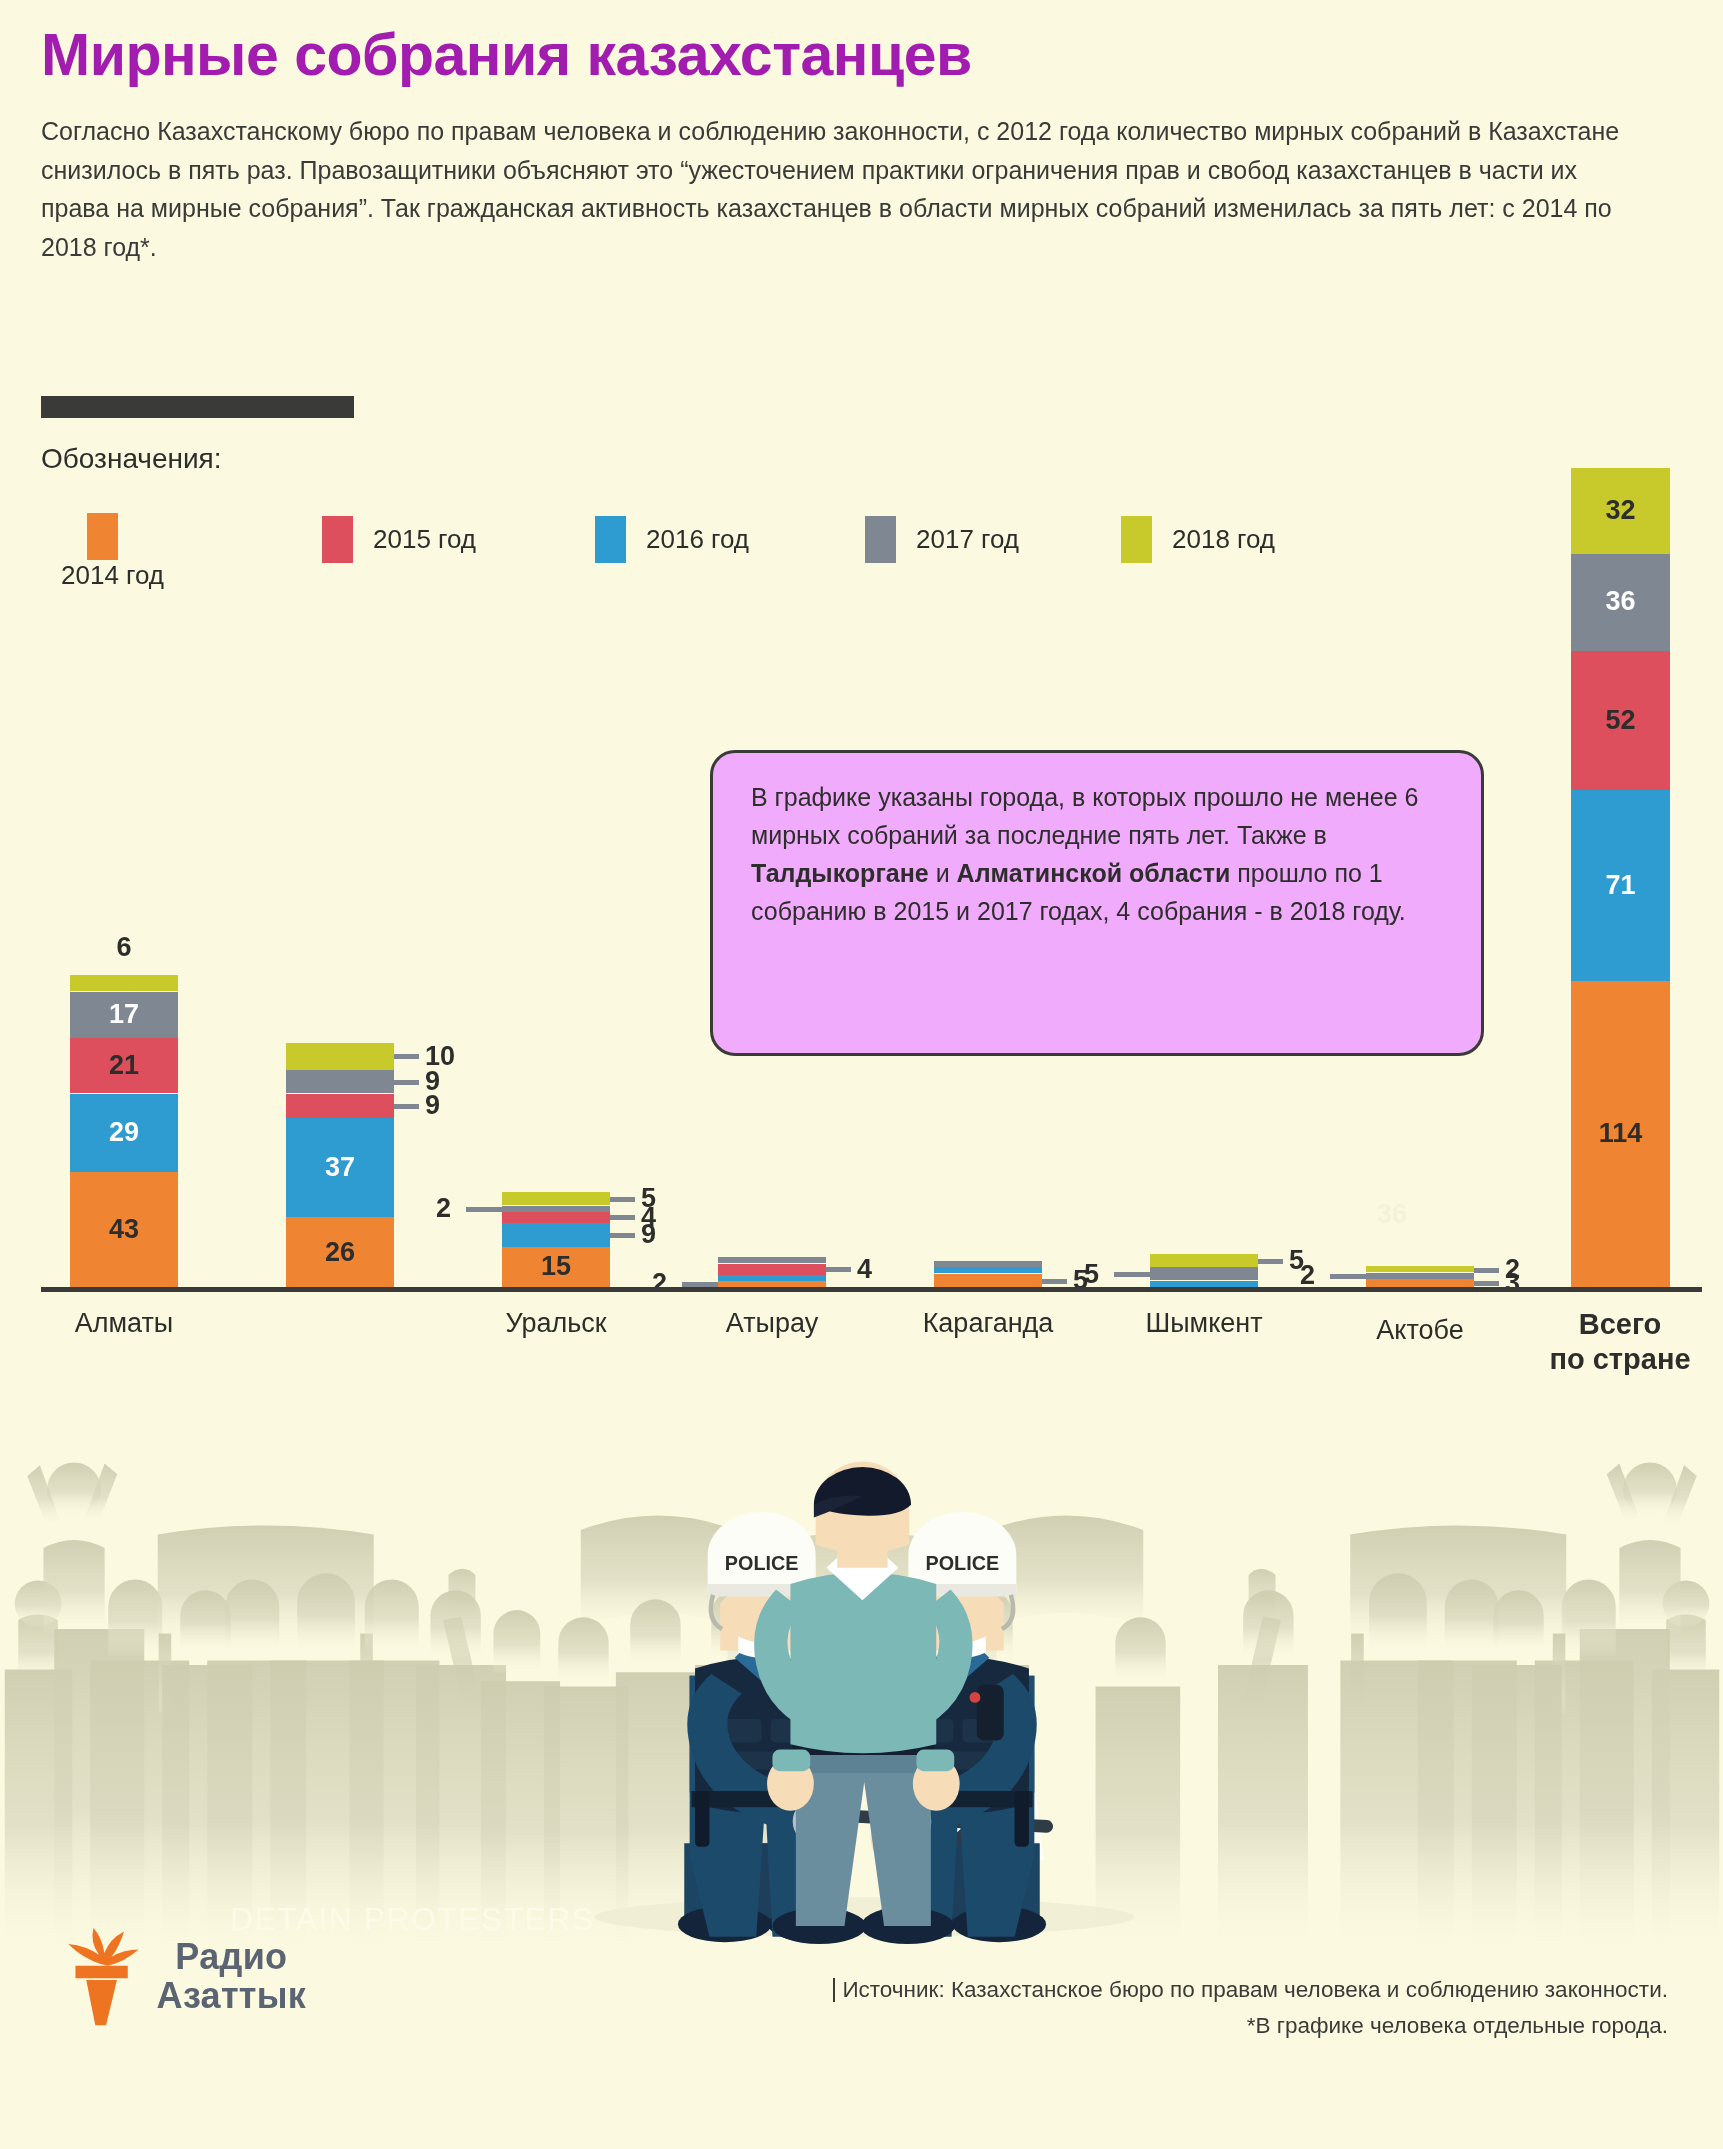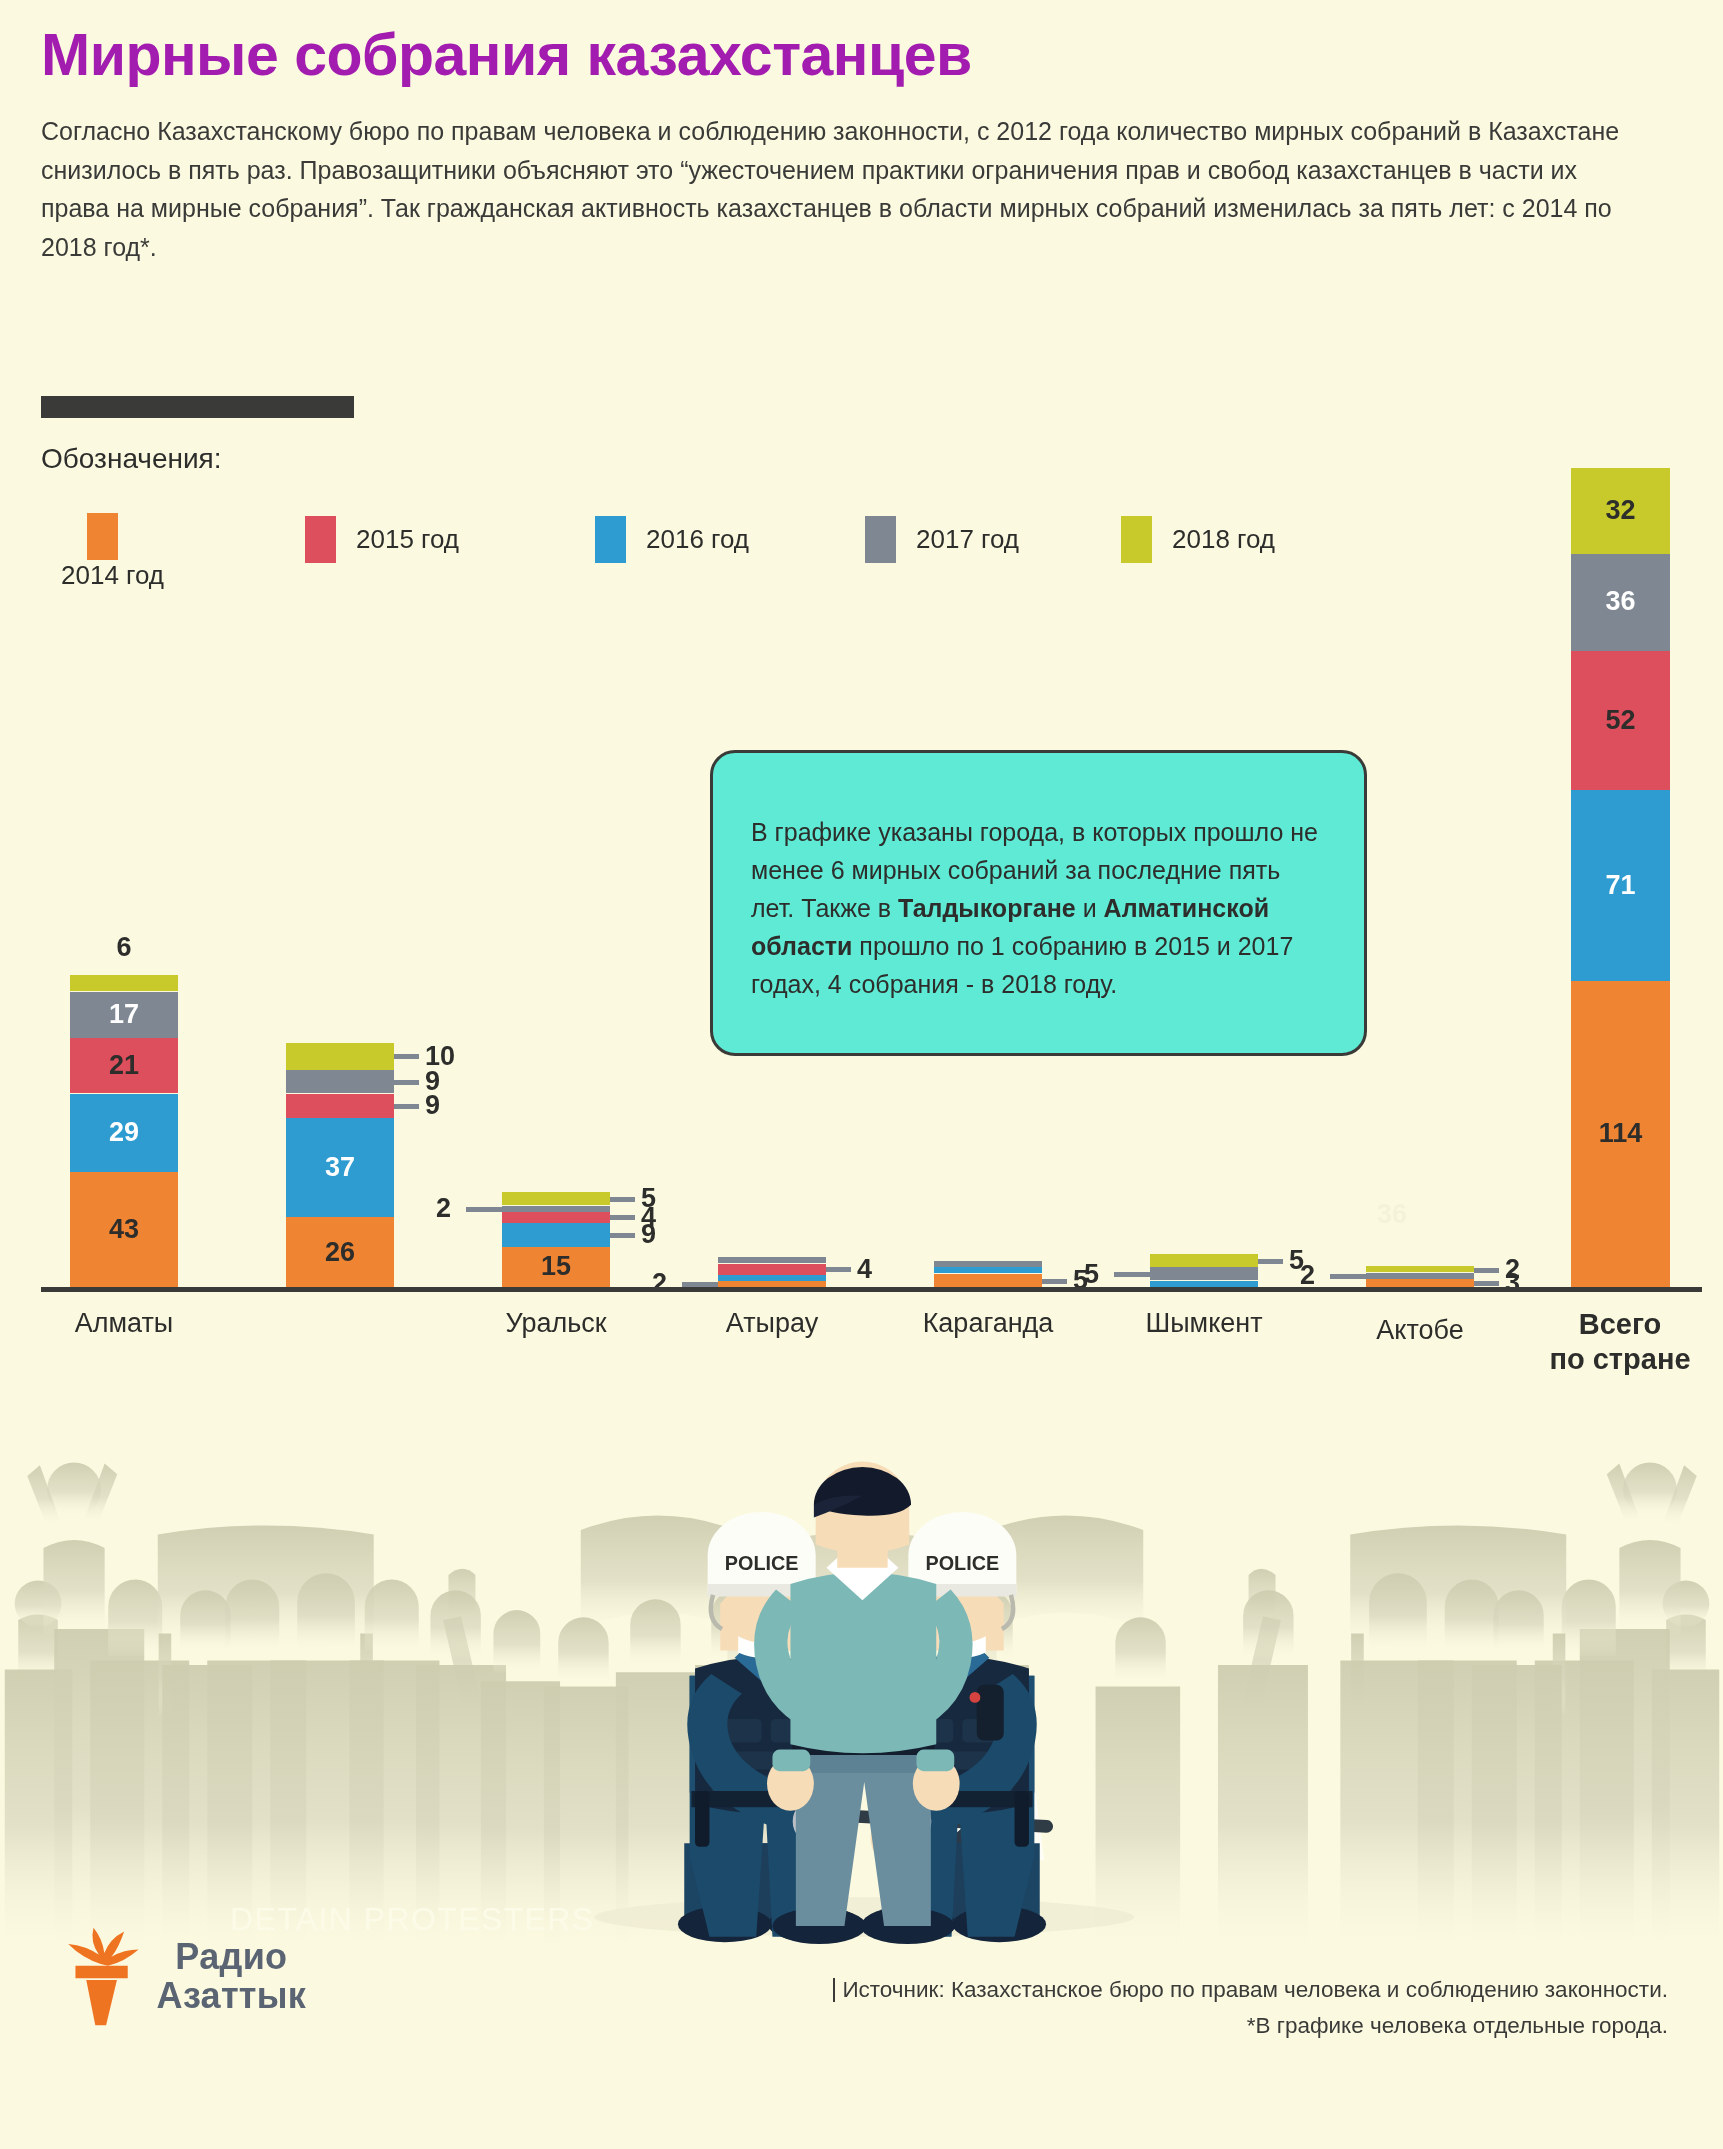--- a/index.html
+++ b/index.html
@@ -151,26 +151,26 @@
     font-weight: 700;
     color: #f4f2d8;
     line-height: 1;
   }
 
   
   #callout {
     position: absolute;
     left: 710px;
     top: 750px;
-    width: 657px;
+    width: 774px;
     height: 306px;
-    background: #5eead4;
+    background: #f0abfc;
     border: 3.6px solid #3a3a38;
     border-radius: 25px;
-    padding: 60px 38px;
+    padding: 25px 38px;
   }
   #callout-text {
     font-size: 25px;
     line-height: 1.52;
     color: #2d2d2b;
   }
   #callout-text b { font-weight: 700; }
 
   
   #illustration {
@@ -240,21 +240,21 @@
     <p id="intro">Согласно Казахстанскому бюро по правам человека и соблюдению законности, с 2012 года количество мирных собраний в Казахстане снизилось в пять раз. Правозащитники объясняют это “ужесточением практики ограничения прав и свобод казахстанцев в части их права на мирные собрания”. Так гражданская активность казахстанцев в области мирных собраний изменилась за пять лет: с 2014 по 2018 год*.</p>
   </div>
   <div id="divider"></div>
 
   <div id="legend-title">Обозначения:</div>
   <div id="legend">
       <div class="legend-item" style="left: 0px; flex-direction: column;">
         <div class="legend-swatch" style="background: rgb(239, 133, 51);"></div>
         <div class="legend-label">2014 год</div>
       </div>
-      <div class="legend-item" style="left: 236px; padding-left: 28px;">
+      <div class="legend-item" style="left: 253px; padding-left: 28px;">
         <div class="legend-swatch" style="background: rgb(221, 79, 92);"></div>
         <div class="legend-label">2015 год</div>
       </div>
       <div class="legend-item" style="left: 554px;">
         <div class="legend-swatch" style="background: rgb(46, 155, 209);"></div>
         <div class="legend-label">2016 год</div>
       </div>
       <div class="legend-item" style="left: 824px;">
         <div class="legend-swatch" style="background: rgb(127, 135, 146);"></div>
         <div class="legend-label">2017 год</div>

